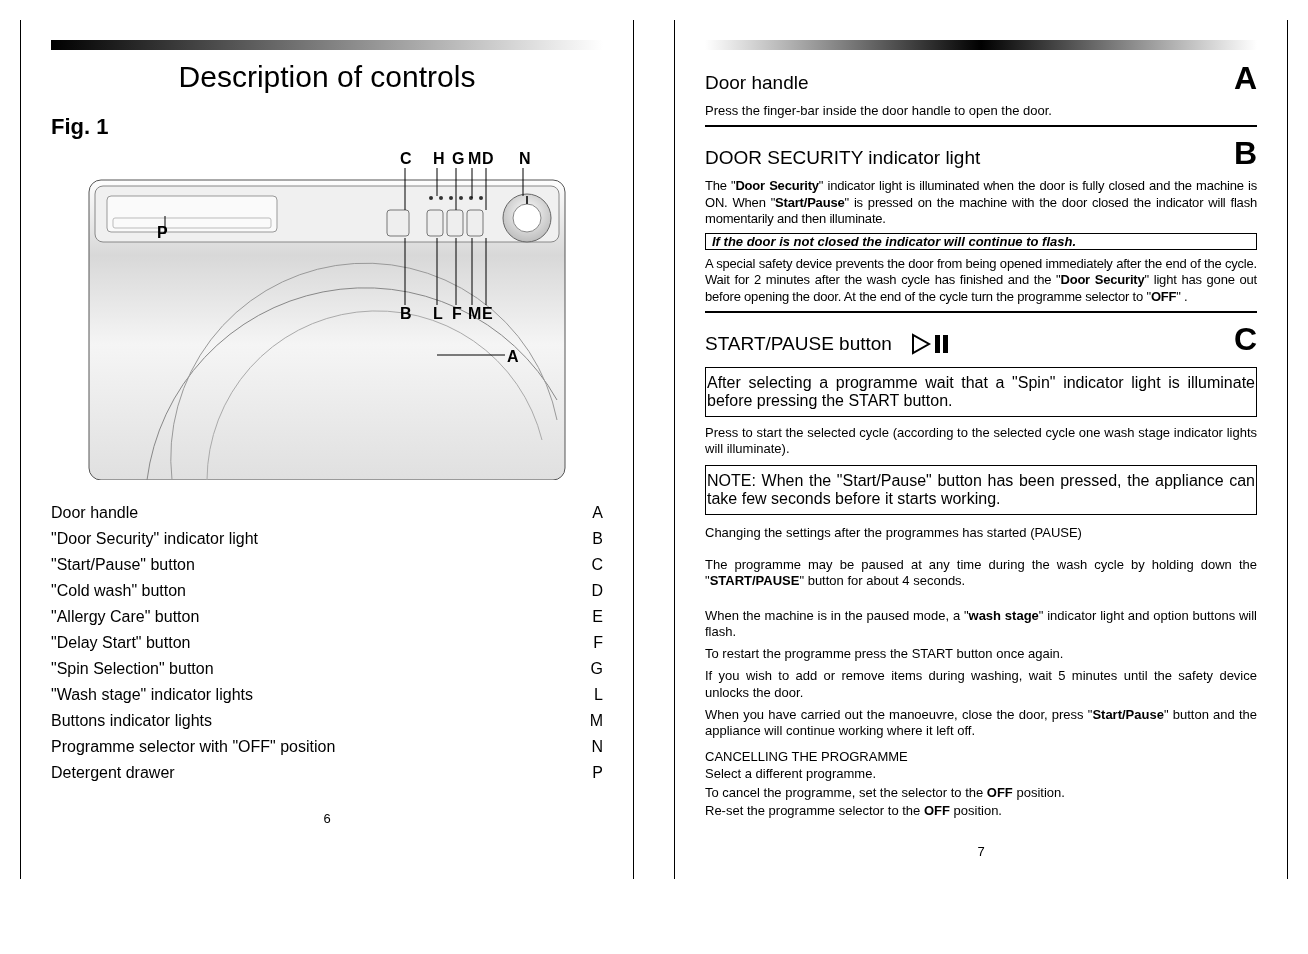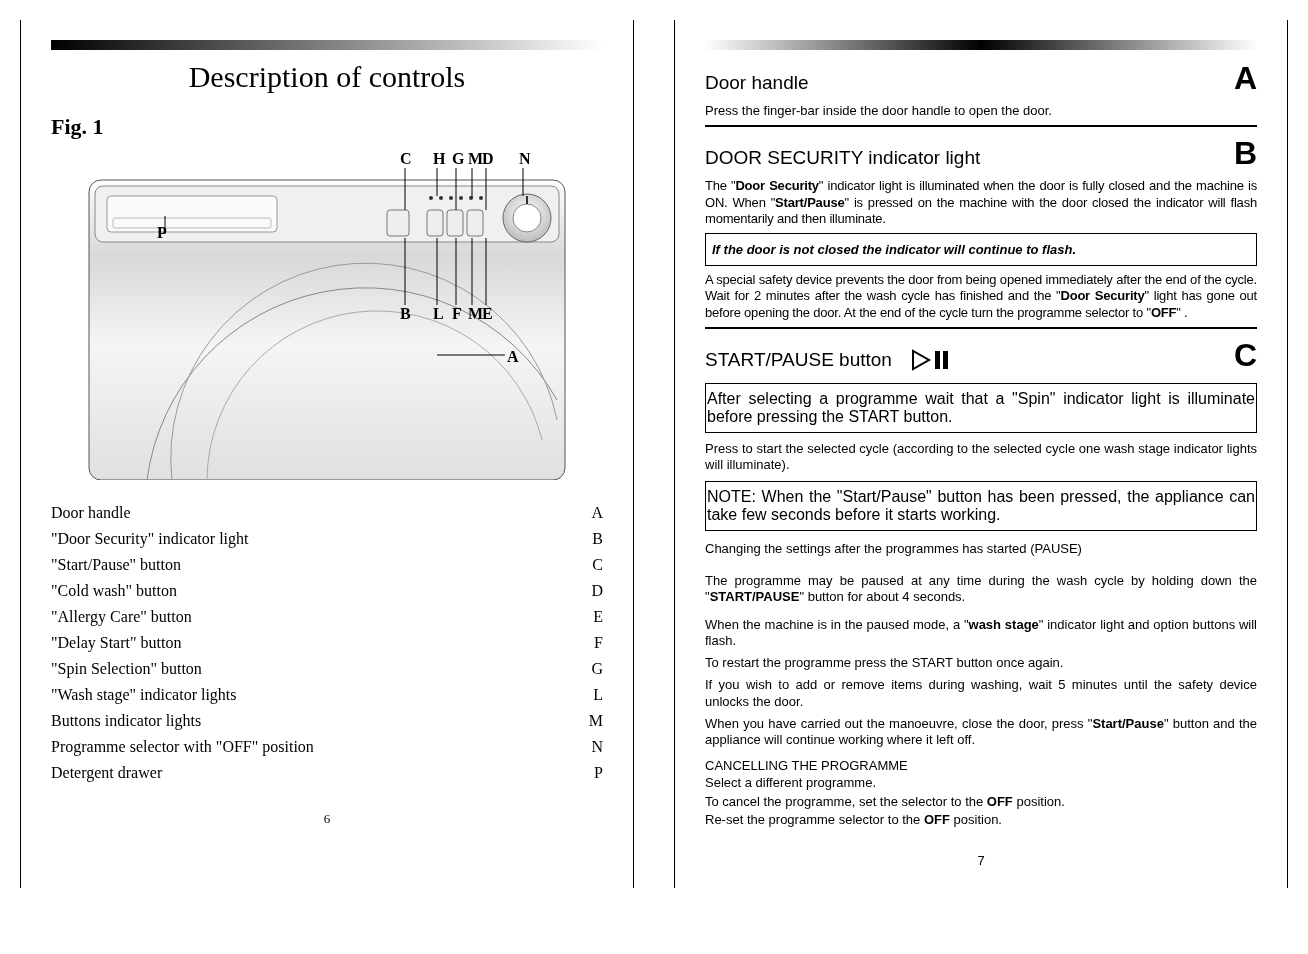--- a/index.html
+++ b/index.html
@@ -17,21 +17,20 @@
     justify-content: center;
   }
   .page {
     width: 580px;
     padding: 20px 30px;
     position: relative;
   }
   .page-left {
     border-left: 1px solid #000;
     border-right: 1px solid #000;
-    font-family: Liberation Serif, serif;
   }
   .page-right {
     border-left: 1px solid #000;
     border-right: 1px solid #000;
   }
   .gradient-bar {
     height: 10px;
     width: 100%;
     background: linear-gradient(to right, #000 0%, #fff 100%);
     margin-bottom: 10px;
@@ -88,21 +87,21 @@
     align-items: baseline;
     margin-top: 8px;
   }
   .r-head .title { font-size: 19px; }
   .r-head .letter { font-size: 32px; font-weight: bold; }
   .smalltext { font-size: 13px; line-height: 1.25; text-align: justify; margin: 6px 0; }
   .smalltext.condensed { font-stretch: condensed; letter-spacing: -0.2px; }
   .sep { border-top: 2px solid #000; margin: 6px 0 0 0; }
   .boxnote {
     border: 1px solid #000;
-    padding: 8px 6px;
+    padding: 0 6px;
     font-size: 13px;
     font-weight: bold;
     font-style: italic;
     margin: 6px 0;
   }
   .boxnote2 {
     border: 1px solid #000;
     padding: 6px 1px;
     font-size: 16px;
     margin: 8px 0;
@@ -289,21 +288,21 @@
       <span class="letter">C</span>
     </div>
     <div class="boxnote2">After selecting a programme wait that a  "Spin" indicator light is illuminate before pressing the START button.</div>
     <p class="smalltext">Press to start the selected cycle (according to the selected cycle one wash stage indicator lights will illuminate).</p>
     <div class="boxnote2">NOTE: When the "Start/Pause" button has been pressed, the appliance can take few seconds before it starts working.</div>
 
     <div class="subhead">Changing the settings after the programmes has started (PAUSE)</div>
     <p class="smalltext" style="margin-top:17px">
       <span>The programme may be paused at any time during the wash cycle by holding down the "</span><b>START/PAUSE</b><span>" button for about 4 seconds.</span>
     </p>
-    <p class="smalltext" style="margin-top:11px">
+    <p class="smalltext" style="margin-top:18px">
       <span>When the machine is in the paused mode, a "</span><b>wash stage</b><span>" indicator light and option buttons will flash.</span>
     </p>
     <p class="smalltext" style="margin-top:2px">To restart the programme press the START button once again.</p>
     <p class="smalltext">If you wish to add or remove items during washing, wait 5 minutes until the safety device unlocks the door.</p>
     <p class="smalltext" style="margin-top:2px">
       <span>When you have carried out the manoeuvre, close the door, press "</span><b>Start/Pause</b><span>" button and the appliance will continue working where it left off.</span>
     </p>
 
     <div class="subhead">CANCELLING THE PROGRAMME</div>
     <p class="smalltext" style="margin:2px 0">Select a different programme.</p>

